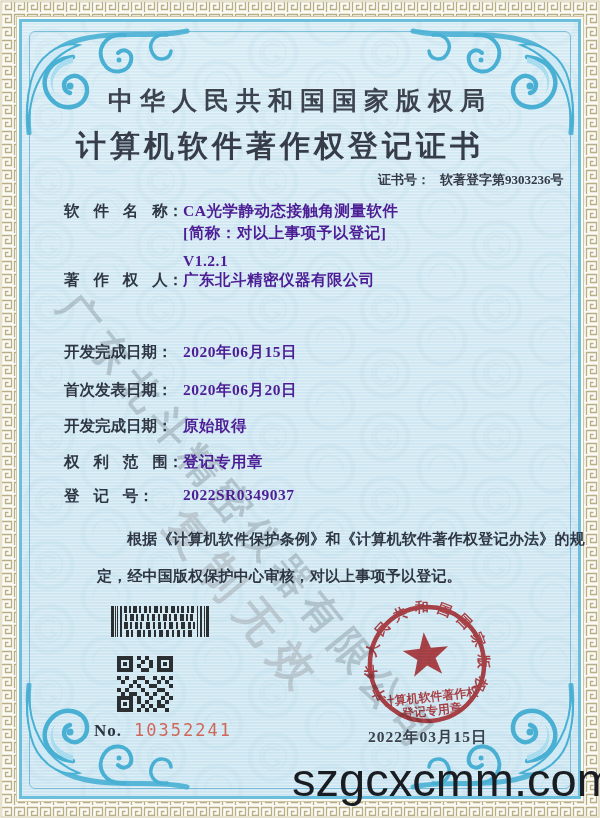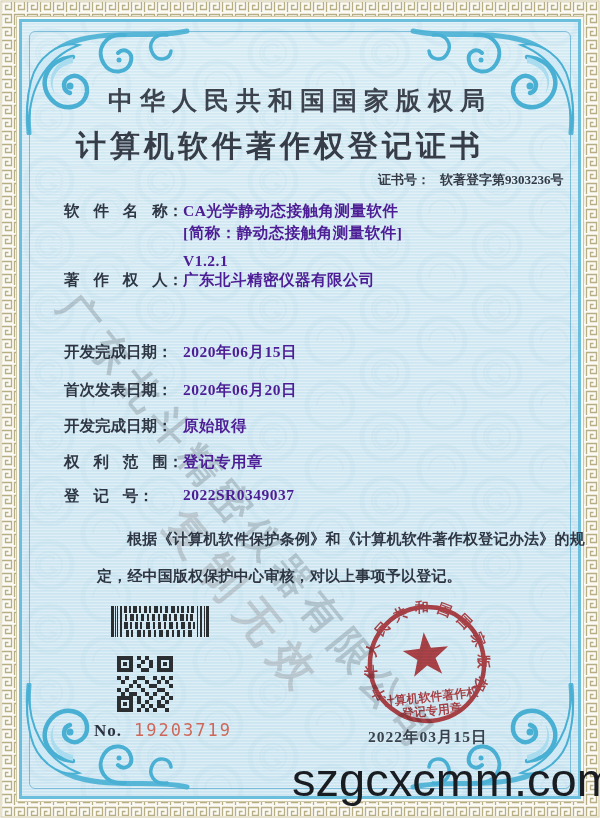--- a/index.html
+++ b/index.html
@@ -152,21 +152,21 @@
 <div class="wm wm-notice">复制无效</div>
 
 <div class="txt authority">中华人民共和国国家版权局</div>
 <div class="txt cert-title">计算机软件著作权登记证书</div>
 <div class="txt certno">
   <span>证书号：</span><span class="v">软著登字第9303236号</span>
 </div>
 
 <div class="row-label" style="top:201px">软 件 名 称：</div>
 <div class="row-value" style="top:201px">CA光学静动态接触角测量软件</div>
-<div class="row-value" style="top:223px">[简称：静动态接触角测量软件]</div>
+<div class="row-value" style="top:223px">[简称：对以上事项予以登记]</div>
 <div class="row-value" style="top:252px">V1.2.1</div>
 
 <div class="row-label" style="top:270px">著 作 权 人：</div>
 <div class="row-value" style="top:270px">广东北斗精密仪器有限公司</div>
 
 <div class="row-label" style="top:342px">开发完成日期：</div>
 <div class="row-value" style="top:342px">2020年06月15日</div>
 
 <div class="row-label" style="top:380px">首次发表日期：</div>
 <div class="row-value" style="top:380px">2020年06月20日</div>
@@ -306,21 +306,21 @@
       <rect x="40" y="48" width="4" height="4"></rect>
       <rect x="44" y="48" width="4" height="4"></rect>
     <rect x="20" y="52" width="4" height="4"></rect>
       <rect x="28" y="52" width="4" height="4"></rect>
       <rect x="36" y="52" width="4" height="4"></rect>
       <rect x="48" y="52" width="4" height="4"></rect>
   </g>
 </svg>
 
 <div class="serial">
-  <span class="p">No.</span><span class="n">19203719</span>
+  <span class="p">No.</span><span class="n">10352241</span>
 </div>
 
 <svg class="seal" width="128" height="128" viewBox="-64 -64 128 128">
   <circle cx="0" cy="0" r="57" fill="none" stroke="#c5393c" stroke-width="4.5"></circle>
   <polygon points="0,-32 5.6,-15.8 22.8,-15.4 9.1,-5 14.1,11.4 0,1.6 -14.1,11.4 -9.1,-5 -22.8,-15.4 -5.6,-15.8" fill="#c5393c"></polygon>
   <path id="sealArc" d="M -42.5,30 A 52,52 0 1 1 42.5,30" fill="none"></path>
   <text font-size="14" font-weight="bold" fill="#c5393c" letter-spacing="7">
     <textPath href="#sealArc" startOffset="2">中华人民共和国国家版权局</textPath>
   </text>
   <text x="0" y="37" text-anchor="middle" font-size="12" font-weight="bold" fill="#c5393c">计算机软件著作权</text>

